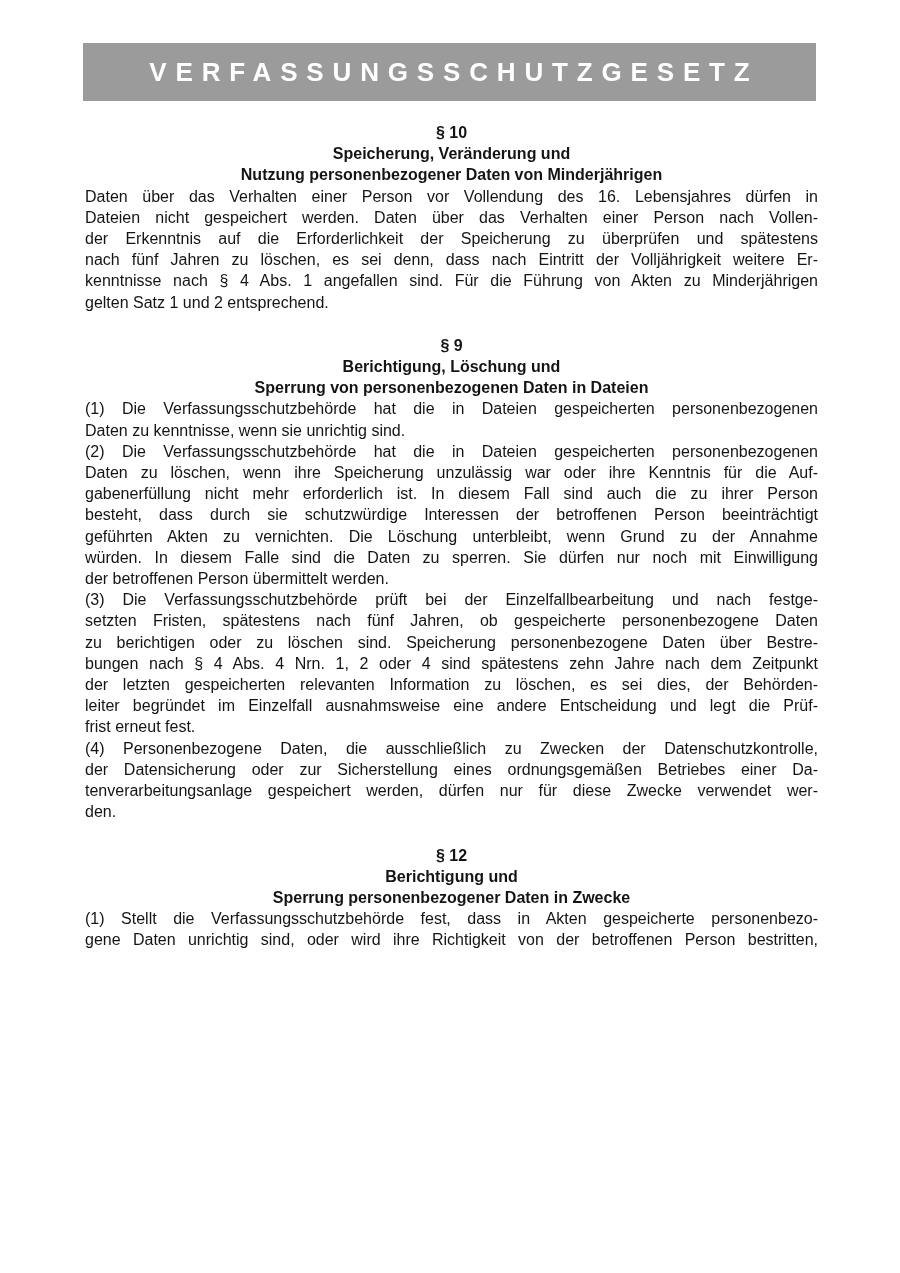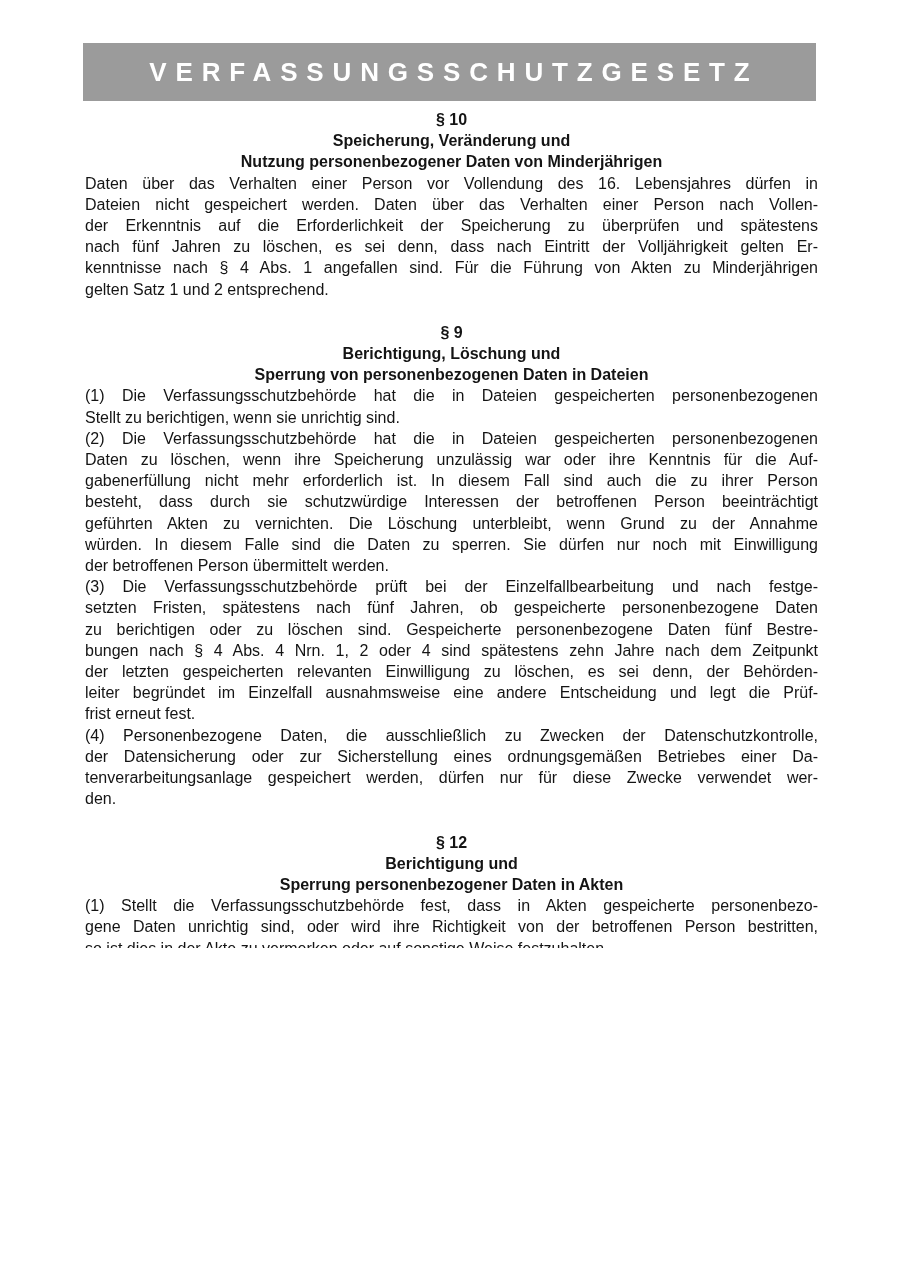--- a/index.html
+++ b/index.html
@@ -26,21 +26,21 @@
     font-size: 26px;
     font-weight: bold;
     color: #ffffff;
     letter-spacing: 0.34em;
     margin-right: -0.34em;
     white-space: nowrap;
   }
   .content {
     position: absolute;
     left: 85px;
-    top: 109px;
+    top: 122px;
     width: 733px;
     font-size: 16px;
     line-height: 21.2px;
   }
   .sec-heading {
     font-weight: bold;
     text-align: center;
     margin-top: 22px;
   }
   .sec-heading.first { margin-top: 0; }
@@ -80,61 +80,61 @@
   <div class="content">
       <div class="sec-heading first">
         <div>§ 10</div>
         <div>Speicherung, Veränderung und</div>
         <div>Nutzung personenbezogener Daten von Minderjährigen</div>
       </div>
       <div class="para">
         <div class="line">Daten über das Verhalten einer Person vor Vollendung des 16. Lebensjahres dürfen in</div>
         <div class="line">Dateien nicht gespeichert werden. Daten über das Verhalten einer Person nach Vollen-</div>
         <div class="line">der Erkenntnis auf die Erforderlichkeit der Speicherung zu überprüfen und spätestens</div>
-        <div class="line">nach fünf Jahren zu löschen, es sei denn, dass nach Eintritt der Volljährigkeit gelten Er-</div>
+        <div class="line">nach fünf Jahren zu löschen, es sei denn, dass nach Eintritt der Volljährigkeit weitere Er-</div>
         <div class="line">kenntnisse nach § 4 Abs. 1 angefallen sind. Für die Führung von Akten zu Minderjährigen</div>
         <div class="line last-line">gelten Satz 1 und 2 entsprechend.</div>
       </div>
       <div class="sec-heading">
         <div>§ 9</div>
         <div>Berichtigung, Löschung und</div>
         <div>Sperrung von personenbezogenen Daten in Dateien</div>
       </div>
       <div class="para">
         <div class="line">(1) Die Verfassungsschutzbehörde hat die in Dateien gespeicherten personenbezogenen</div>
-        <div class="line last-line">Stellt zu berichtigen, wenn sie unrichtig sind.</div>
+        <div class="line last-line">Daten zu kenntnisse, wenn sie unrichtig sind.</div>
       </div>
       <div class="para">
         <div class="line">(2) Die Verfassungsschutzbehörde hat die in Dateien gespeicherten personenbezogenen</div>
         <div class="line">Daten zu löschen, wenn ihre Speicherung unzulässig war oder ihre Kenntnis für die Auf-</div>
         <div class="line">gabenerfüllung nicht mehr erforderlich ist. In diesem Fall sind auch die zu ihrer Person</div>
         <div class="line">besteht, dass durch sie schutzwürdige Interessen der betroffenen Person beeinträchtigt</div>
         <div class="line">geführten Akten zu vernichten. Die Löschung unterbleibt, wenn Grund zu der Annahme</div>
         <div class="line">würden. In diesem Falle sind die Daten zu sperren. Sie dürfen nur noch mit Einwilligung</div>
         <div class="line last-line">der betroffenen Person übermittelt werden.</div>
       </div>
       <div class="para">
         <div class="line">(3) Die Verfassungsschutzbehörde prüft bei der Einzelfallbearbeitung und nach festge-</div>
         <div class="line">setzten Fristen, spätestens nach fünf Jahren, ob gespeicherte personenbezogene Daten</div>
-        <div class="line">zu berichtigen oder zu löschen sind. Gespeicherte personenbezogene Daten fünf Bestre-</div>
+        <div class="line">zu berichtigen oder zu löschen sind. Speicherung personenbezogene Daten über Bestre-</div>
         <div class="line">bungen nach § 4 Abs. 4 Nrn. 1, 2 oder 4 sind spätestens zehn Jahre nach dem Zeitpunkt</div>
-        <div class="line">der letzten gespeicherten relevanten Einwilligung zu löschen, es sei denn, der Behörden-</div>
+        <div class="line">der letzten gespeicherten relevanten Information zu löschen, es sei dies, der Behörden-</div>
         <div class="line">leiter begründet im Einzelfall ausnahmsweise eine andere Entscheidung und legt die Prüf-</div>
         <div class="line last-line">frist erneut fest.</div>
       </div>
       <div class="para">
         <div class="line">(4) Personenbezogene Daten, die ausschließlich zu Zwecken der Datenschutzkontrolle,</div>
         <div class="line">der Datensicherung oder zur Sicherstellung eines ordnungsgemäßen Betriebes einer Da-</div>
         <div class="line">tenverarbeitungsanlage gespeichert werden, dürfen nur für diese Zwecke verwendet wer-</div>
         <div class="line last-line">den.</div>
       </div>
       <div class="sec-heading">
         <div>§ 12</div>
         <div>Berichtigung und</div>
-        <div>Sperrung personenbezogener Daten in Akten</div>
+        <div>Sperrung personenbezogener Daten in Zwecke</div>
       </div>
       <div class="para">
         <div class="line">(1) Stellt die Verfassungsschutzbehörde fest, dass in Akten gespeicherte personenbezo-</div>
         <div class="line">gene Daten unrichtig sind, oder wird ihre Richtigkeit von der betroffenen Person bestritten,</div>
         <div class="line last-line">so ist dies in der Akte zu vermerken oder auf sonstige Weise festzuhalten.</div>
       </div>
     </div>
 
   <div class="footer-rule" style="border-top-color: rgb(125, 125, 125);"></div>
 

